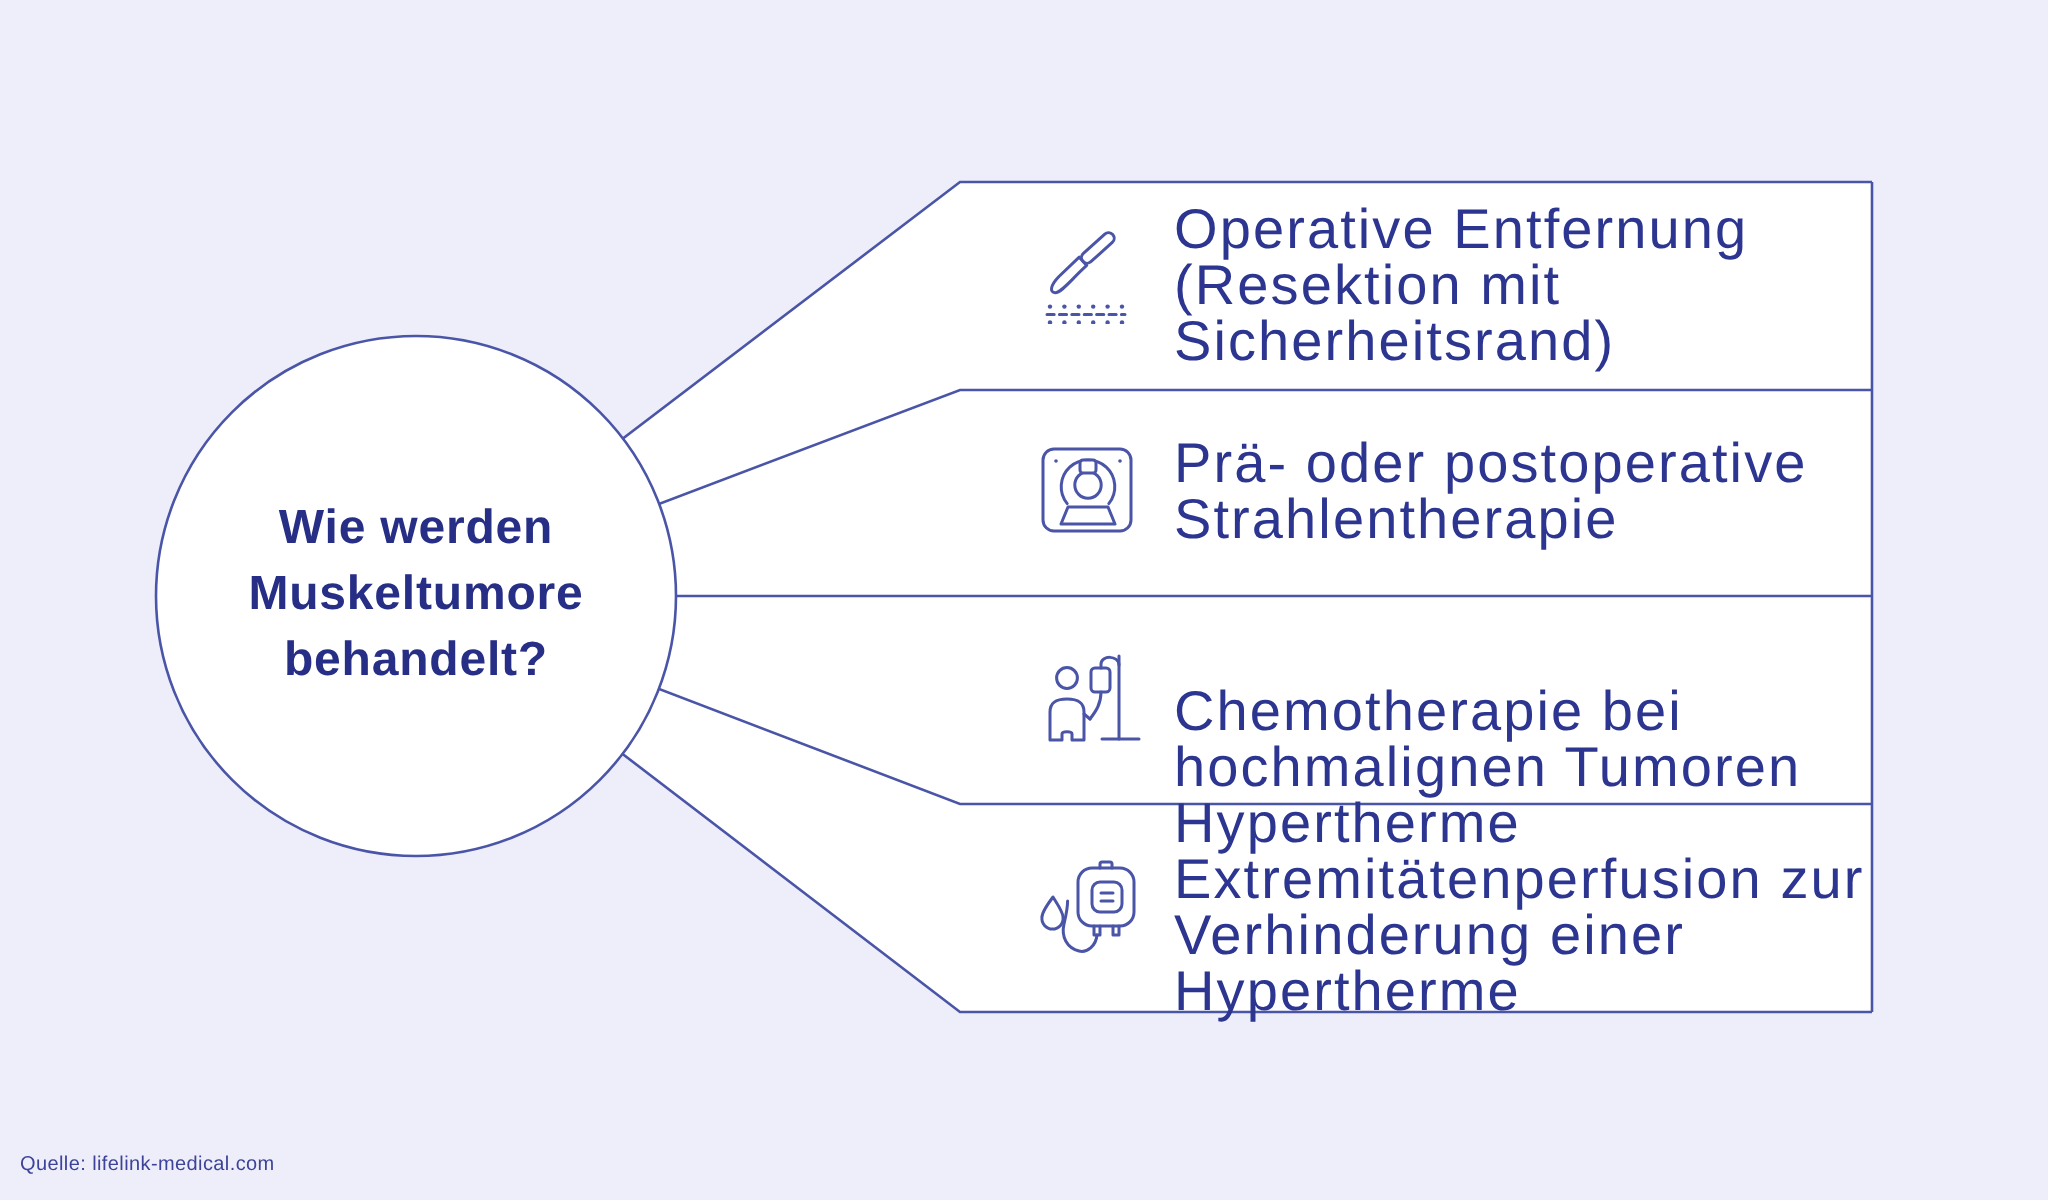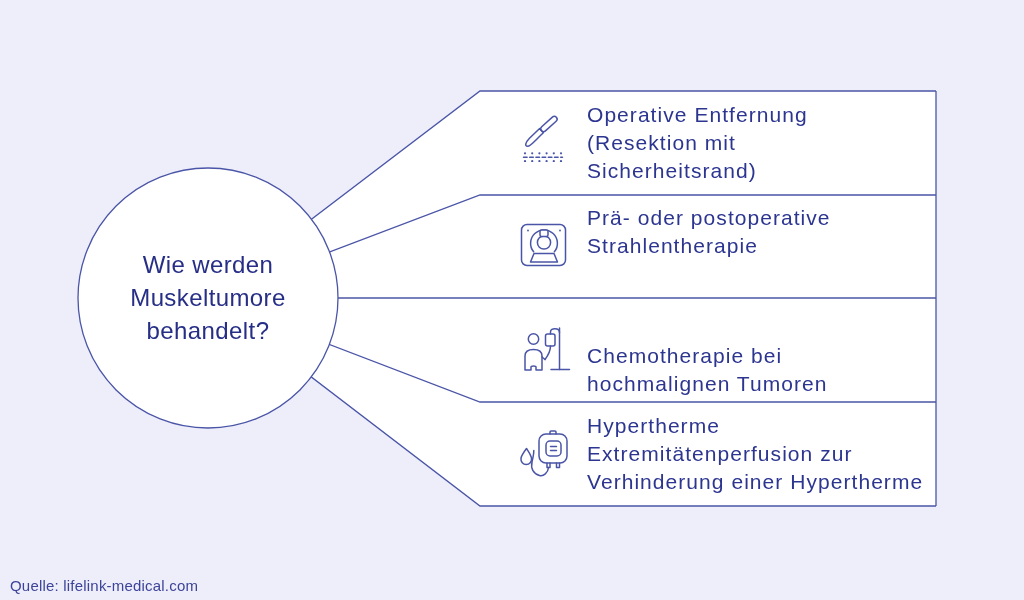--- a/index.html
+++ b/index.html
@@ -1,29 +1,29 @@
 <!DOCTYPE html>
 <html><head>
 <meta charset="utf-8">
 <style>
   html,body{margin:0;padding:0}
   body{width:1024px;height:600px;position:relative;background:#eeeefa;font-family:"Liberation Sans",sans-serif;overflow:hidden}
   #shapes{position:absolute;left:0;top:0}
-  .title{position:absolute;left:93px;top:297px;width:230px;transform:translateY(-50%);text-align:center;font-size:24px;font-weight:normal;line-height:33px;color:#262e86;letter-spacing:0.4px;white-space:pre-line}
-  .panel-label{position:absolute;left:587px;width:360px;font-size:21px;line-height:28px;color:#2c3590;letter-spacing:1.05px;white-space:pre-line;transform:translateY(-50%)}
+  .title{position:absolute;left:93px;top:297px;width:230px;transform:translateY(-50%);text-align:center;font-size:24px;font-weight:bold;line-height:33px;color:#262e86;letter-spacing:0.4px;white-space:pre-line}
+  .panel-label{position:absolute;left:587px;width:360px;font-size:28px;line-height:28px;color:#2c3590;letter-spacing:1.05px;white-space:pre-line;transform:translateY(-50%)}
   .label-1{top:143px}
-  .label-2{top:232px}
+  .label-2{top:246px}
   .label-3{top:370px}
   .label-4{top:454px}
   .icon{position:absolute}
   .icon-1{left:518px;top:114px}
   .icon-2{left:520px;top:222px}
   .icon-3{left:520px;top:324px}
   .icon-4{left:514px;top:428px}
-  .source{position:absolute;left:10px;top:577px;font-size:15px;color:#3c4399;letter-spacing:0.2px}
+  .source{position:absolute;left:10px;top:577px;font-size:10px;color:#3c4399;letter-spacing:0.2px}
   .stroke{fill:none;stroke:#4a55a7;stroke-width:1.5;stroke-linecap:round;stroke-linejoin:round}
 </style>
 </head>
 <body>
 
 <svg id="shapes" width="1024" height="600" viewBox="0 0 1024 600">
   <path d="M208,298 L480,91 H936 V506 H480 Z" fill="#ffffff" stroke="none"></path>
   <g fill="none" stroke="#4a55a7" stroke-width="1.3">
     <path d="M936,91 L480,91 L208,298"></path>
     <path d="M936,195 L480,195 L208,298"></path>

